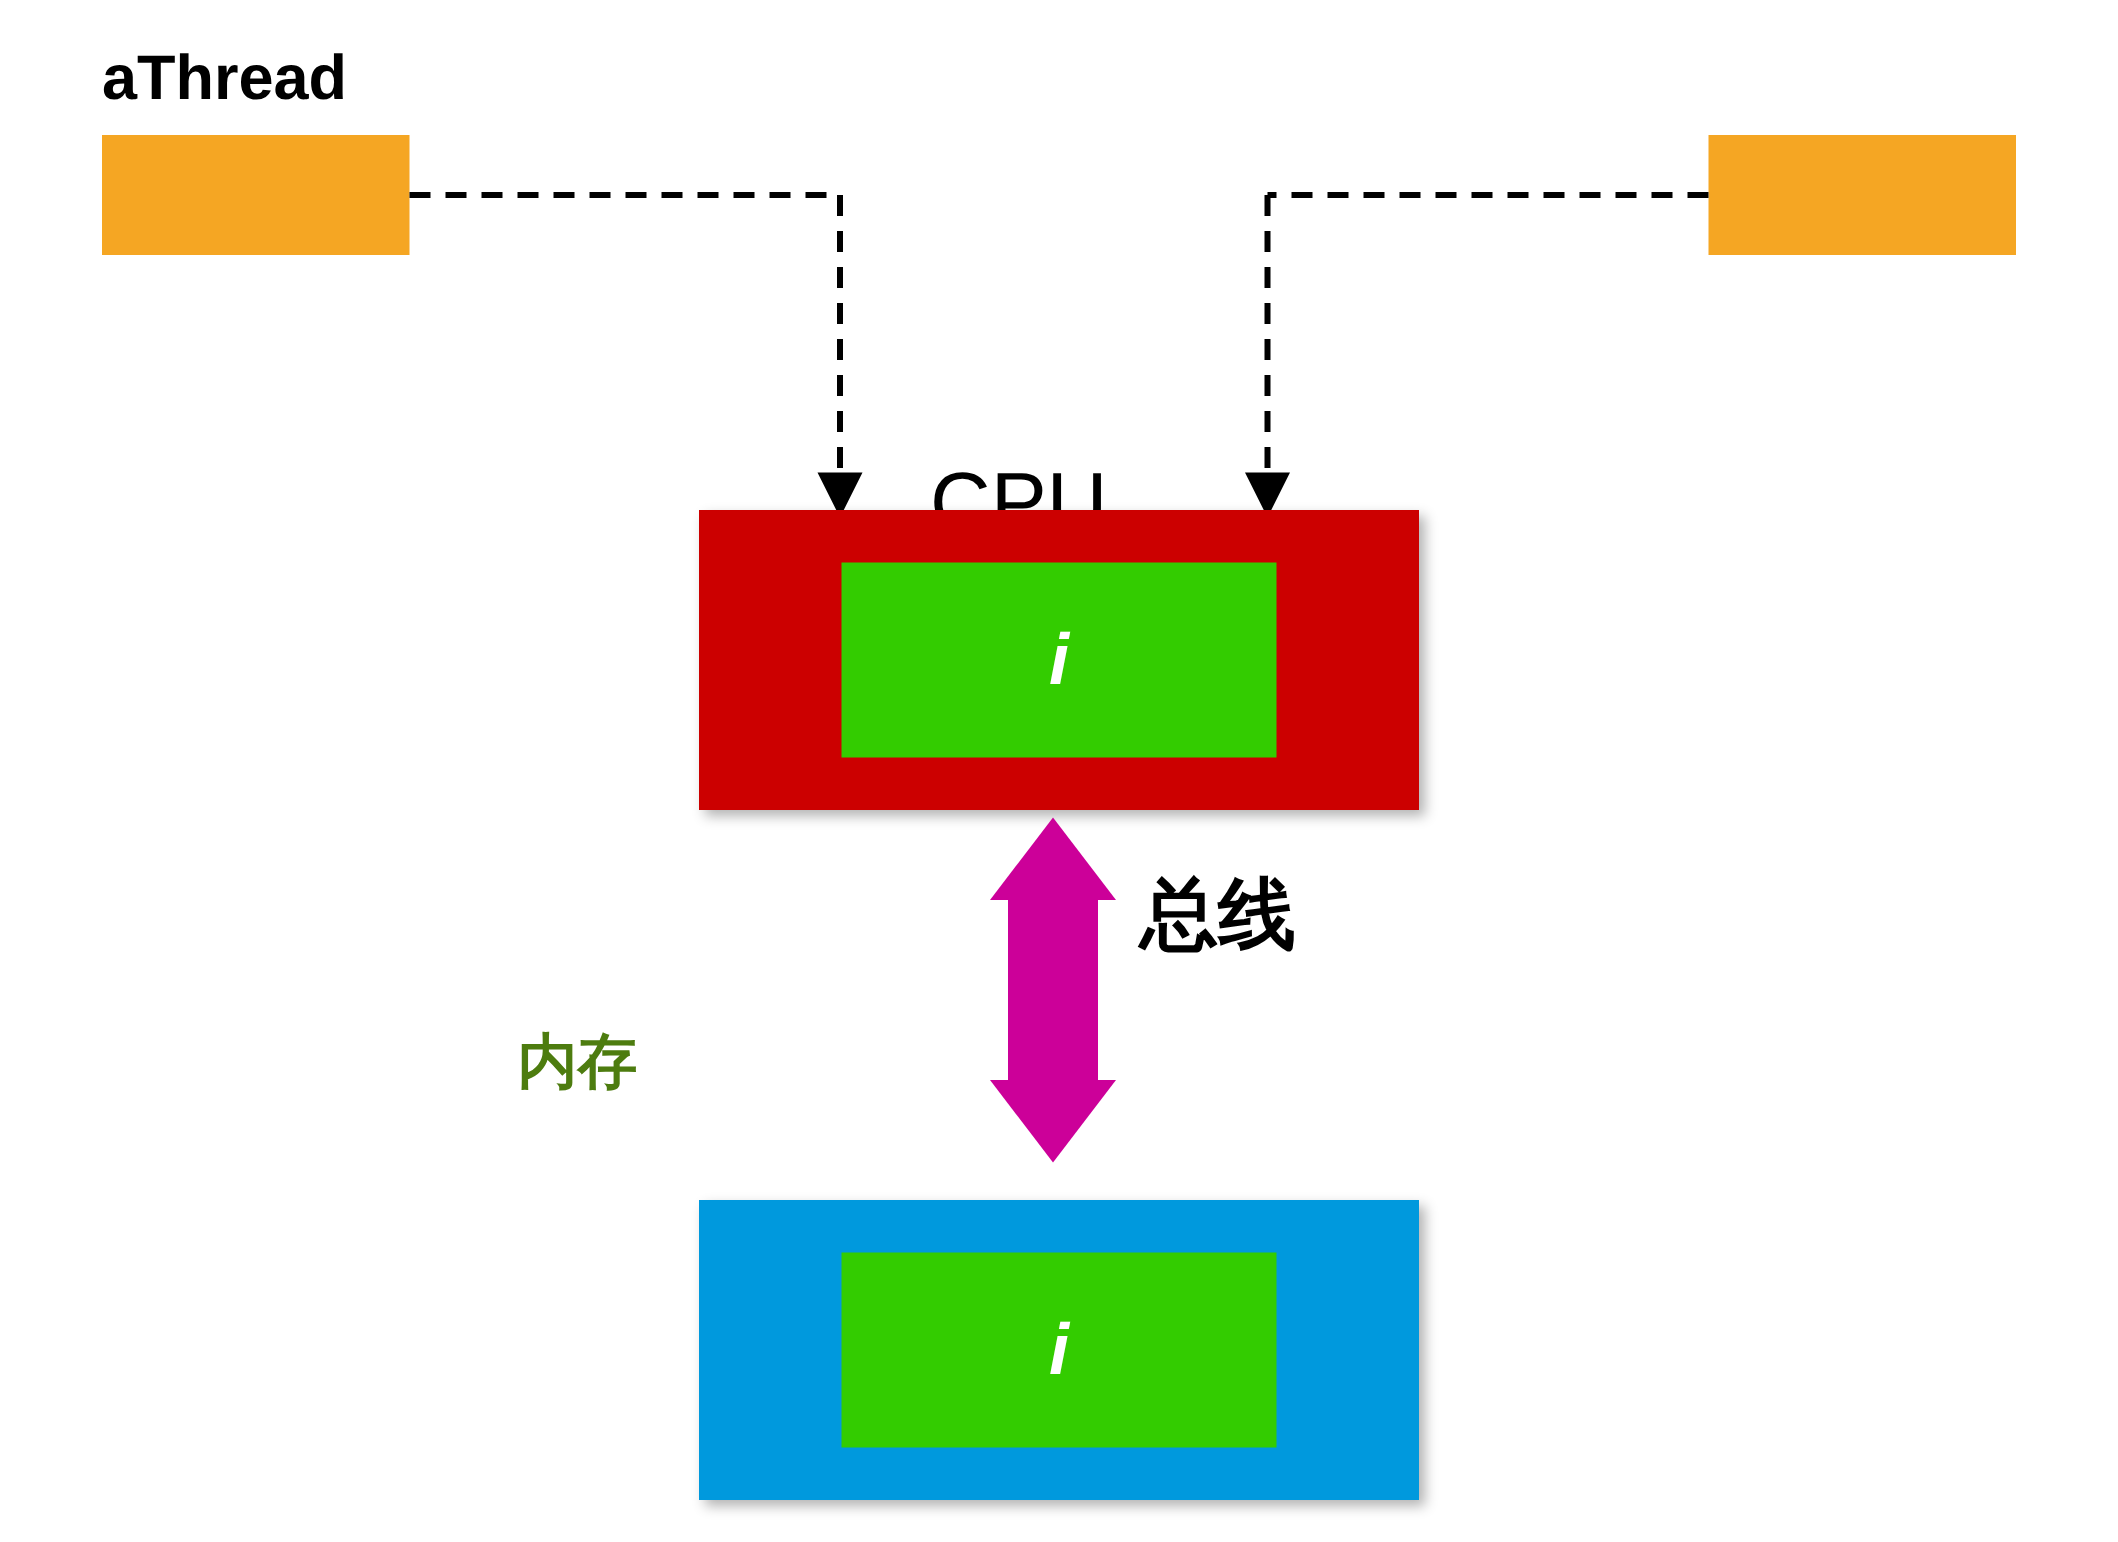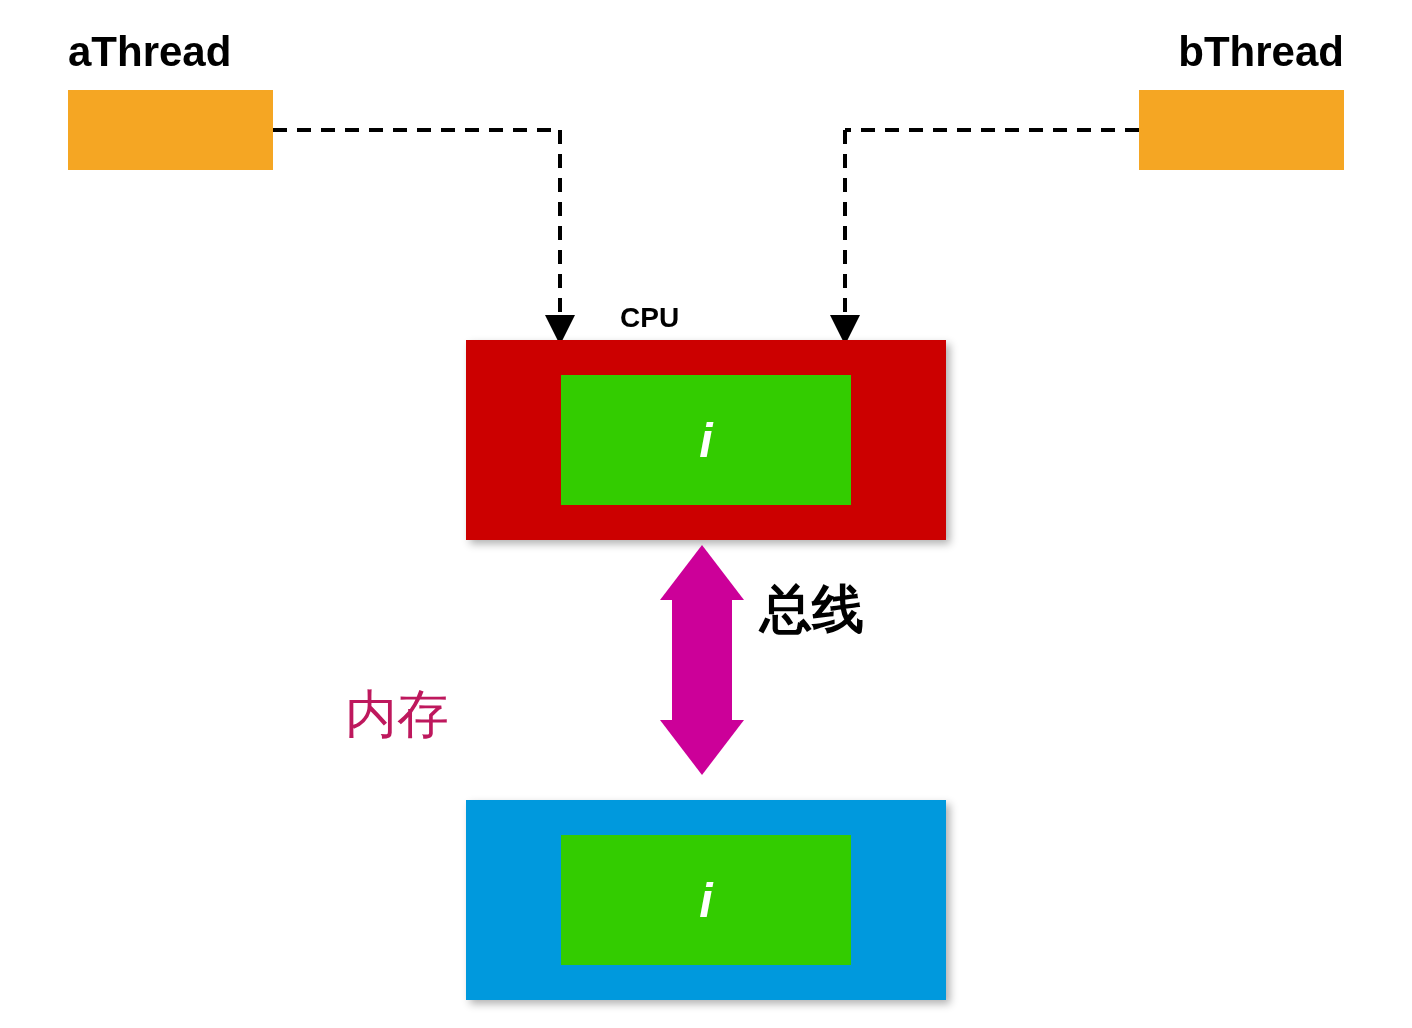--- a/index.html
+++ b/index.html
@@ -86,22 +86,22 @@
       font-size: 48px;
       font-style: italic;
       font-weight: bold;
     }
 
     
     .cpu-label {
       position: absolute;
       top: 302px;
       left: 620px;
-      font-size: 28px;
-      font-weight: 700;
+      font-size: 56px;
+      font-weight: 400;
       color: #000000;
     }
 
     
     .bus-container {
       position: absolute;
       top: 545px;
       left: 660px;
       display: flex;
       flex-direction: column;
@@ -146,23 +146,23 @@
       font-size: 52px;
       font-weight: 700;
       color: #000000;
     }
 
     
     .memory-label {
       position: absolute;
       top: 680px;
       left: 345px;
-      font-size: 52px;
-      font-weight: 400;
-      color: #be185d;
+      font-size: 40px;
+      font-weight: 700;
+      color: #4d7c0f;
     }
 
     
     .memory-block {
       position: absolute;
       background: #0099DD;
       width: 480px;
       height: 200px;
       top: 800px;
       left: 466px;
@@ -190,21 +190,20 @@
       height: 1028px;
       pointer-events: none;
     }
   </style>
 </head>
 <body>
 
 <div class="diagram-container">
 
   <div class="thread-label a-thread-label">aThread</div>
-  <div class="thread-label b-thread-label">bThread</div>
 
   <div class="thread-box a-thread-box"></div>
   <div class="thread-box b-thread-box"></div>
 
   <svg class="arrows-svg">
 
     <line x1="273" y1="130" x2="560" y2="130" stroke="#000" stroke-width="4" stroke-dasharray="14,10"></line>
 
     <line x1="560" y1="130" x2="560" y2="330" stroke="#000" stroke-width="4" stroke-dasharray="14,10"></line>
 

